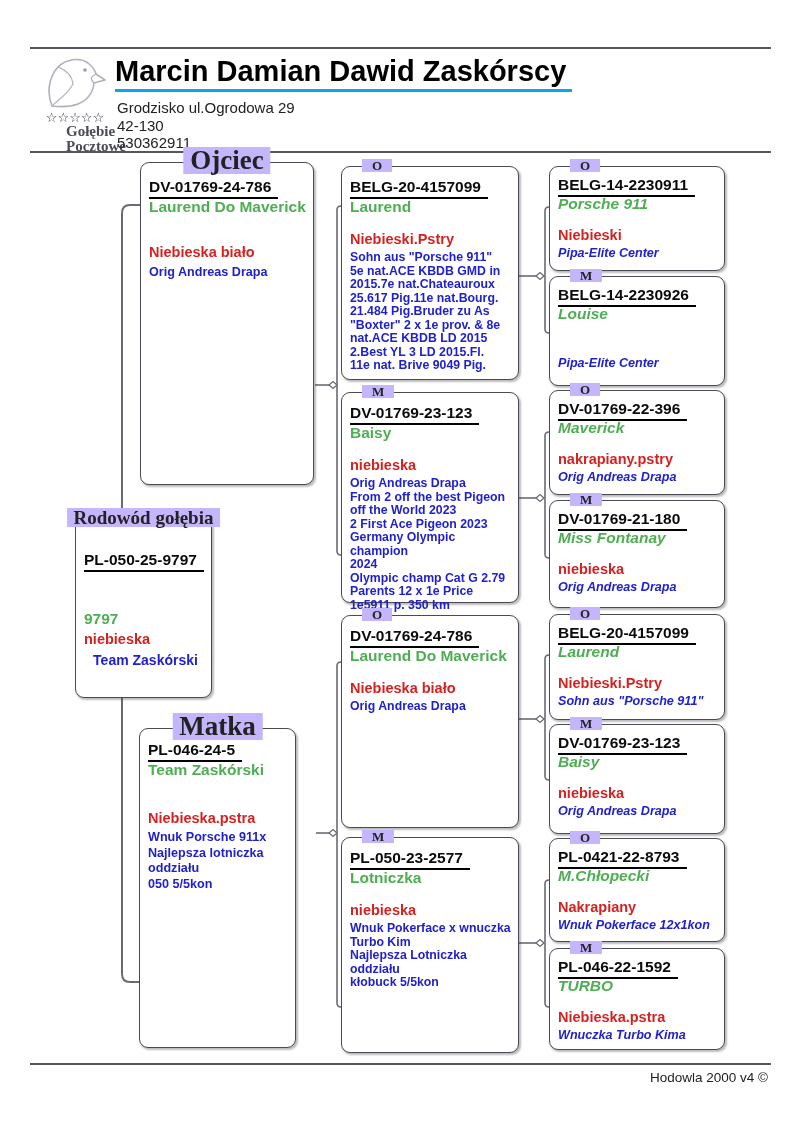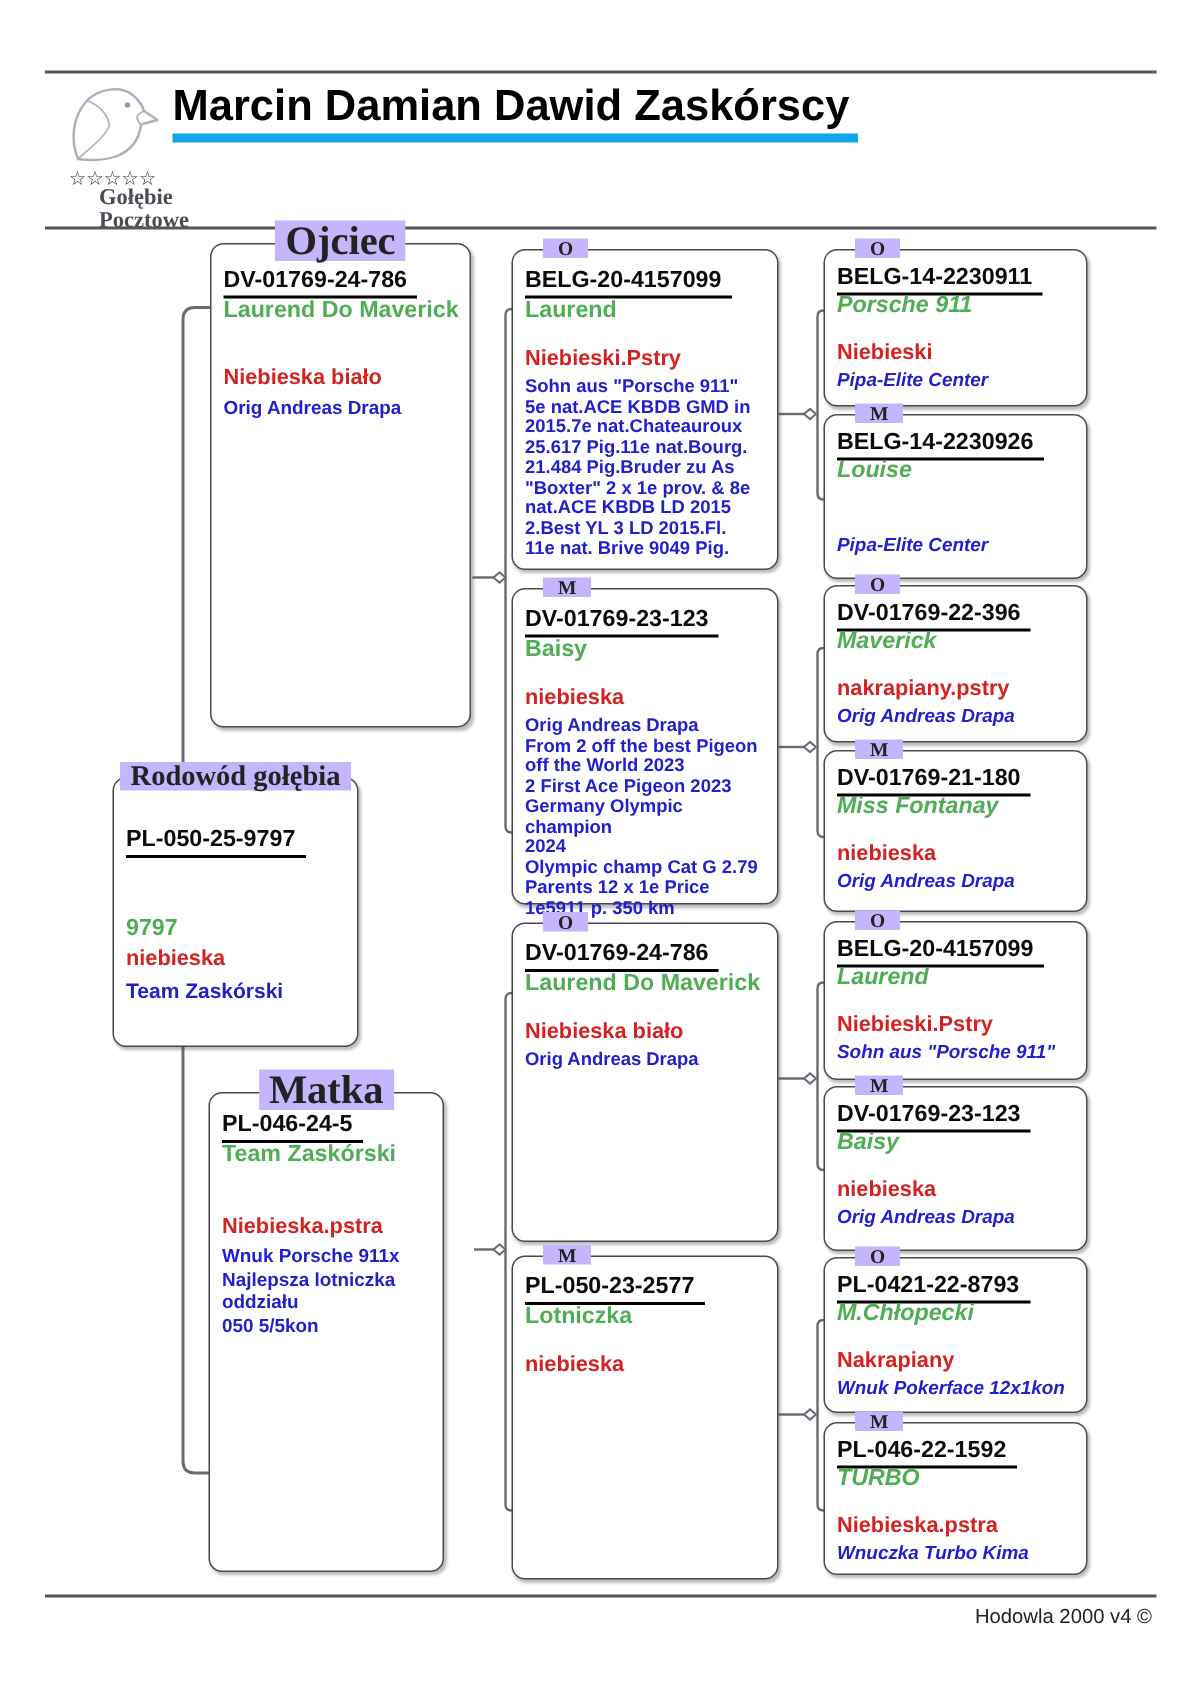--- a/index.html
+++ b/index.html
@@ -9,21 +9,21 @@
   .hr { position:absolute; left:30px; width:741px; height:2px; background:#55565c; }
   .hr-top { top:47px; }
   .hr-head { top:151px; height:2px; }
   .hr-foot { top:1063px; }
 
   
   .logo { position:absolute; left:38px; top:54px; width:74px; text-align:center; color:#3c3c48; }
   .logo .stars { font-size:13px; letter-spacing:0px; line-height:12px; color:#2f2f3e; white-space:nowrap; }
   .logo .brand { font-family:"Liberation Serif", serif; font-weight:bold; font-size:15px; line-height:15px; color:#4b4b55;margin-left:28px; }
   .title { position:absolute; left:115px; top:55px; font-size:29px; font-weight:bold; color:#000;
-           border-bottom:6px solid #0ea5e9; padding-bottom:1px; padding-right:6px; white-space:nowrap; }
+           border-bottom:3px solid #0ea5e9; padding-bottom:1px; padding-right:6px; white-space:nowrap; }
   .address { position:absolute; left:117px; top:99px; font-size:15px; color:#222; line-height:17.5px; }
 
   
   .connectors { position:absolute; left:0; top:0; }
 
   
   .pbox { position:absolute; background:#fff; border:1.5px solid #4a4a52; border-radius:9px;
           box-shadow:1.5px 2px 2px rgba(60,60,70,0.35); }
   .tab { position:absolute; background:#c4b5fd; font-family:"Liberation Serif", serif; font-weight:bold;
          color:#222; padding:0 7px; white-space:nowrap; line-height:1; }
@@ -66,20 +66,25 @@
         <path d="M16 13 C24 16 30 22 31 30" stroke-width="1.1"></path>
         <path d="M10 52 C18 44 26 40 31 30" stroke-width="1.1"></path>
         <circle cx="43" cy="16" r="1.8" fill="#9a9aa8" stroke="none"></circle>
       </g>
     </svg>
     <div class="stars">☆☆☆☆☆</div>
     <div class="brand">Gołębie</div>
     <div class="brand">Pocztowe</div>
   </div>
   <div class="title">Marcin Damian Dawid Zaskórscy</div>
+  <div class="address">
+    <div>Grodzisko ul.Ogrodowa 29</div>
+    <div>42-130</div>
+    <div>530362911</div>
+  </div>
 
   <div class="hr hr-head"></div>
 
   <svg class="connectors" width="800" height="1131" viewBox="0 0 800 1131">
     <g fill="none" stroke="#6a6a74" stroke-width="2">
       <path d="M141 205 L130 205 Q122 205 122 213 L122 518"></path>
       <path d="M122 698 L122 974 Q122 982 130 982 L141 982"></path>
     </g>
     <g fill="none" stroke="#6a6a74" stroke-width="1.6">
       <path d="M315 385 L329 385"></path>
@@ -98,21 +103,21 @@
     <g fill="#ffffff" stroke="#6a6a74" stroke-width="1.3">
       <path d="M329 385 l4 -3.4 l4 3.4 l-4 3.4 z"></path>
       <path d="M329 833 l4 -3.4 l4 3.4 l-4 3.4 z"></path>
       <path d="M536 276 l4 -3.4 l4 3.4 l-4 3.4 z"></path>
       <path d="M536 498 l4 -3.4 l4 3.4 l-4 3.4 z"></path>
       <path d="M536 719 l4 -3.4 l4 3.4 l-4 3.4 z"></path>
       <path d="M536 943 l4 -3.4 l4 3.4 l-4 3.4 z"></path>
     </g>
   </svg>
 
-  <div class="pbox v-root" style="left:75px; top:518px; width:164px; height:180px;">
+  <div class="pbox v-root" style="left:75px; top:518px; width:137px; height:180px;text-align:center;">
     <div class="tab tab-root">Rodowód gołębia</div>
     <div class="ring">PL-050-25-9797</div>
     <div class="gname">9797</div>
     <div class="gcolor">niebieska</div>
     <div class="ginfo">Team Zaskórski</div>
   </div>
 
   <div class="pbox v-father" style="left:140px; top:162px; width:174px; height:323px;">
     <div class="tab tab-big">Ojciec</div>
     <div class="ring">DV-01769-24-786</div>
@@ -166,20 +171,24 @@
     <div class="ring">DV-01769-24-786</div>
     <div class="gname">Laurend Do Maverick</div>
     <div class="gcolor">Niebieska biało</div>
     <div class="ginfo">Orig Andreas Drapa</div>
   </div>
   <div class="pbox v-mid" style="left:341px; top:837px; width:178px; height:216px;">
     <div class="tab tab-sex">M</div>
     <div class="ring">PL-050-23-2577</div>
     <div class="gname">Lotniczka</div>
     <div class="gcolor">niebieska</div>
+    <div class="ginfo">Wnuk Pokerface x wnuczka
+Turbo Kim
+Najlepsza Lotniczka oddziału
+kłobuck 5/5kon</div>
   </div>
 
   <div class="pbox v-small" style="left:549px; top:166px; width:176px; height:105px;">
     <div class="tab tab-sex">O</div>
     <div class="ring">BELG-14-2230911</div>
     <div class="gname">Porsche 911</div>
     <div class="gcolor">Niebieski</div>
     <div class="ginfo">Pipa-Elite Center</div>
   </div>
   <div class="pbox v-small" style="left:549px; top:276px; width:176px; height:110px;">

